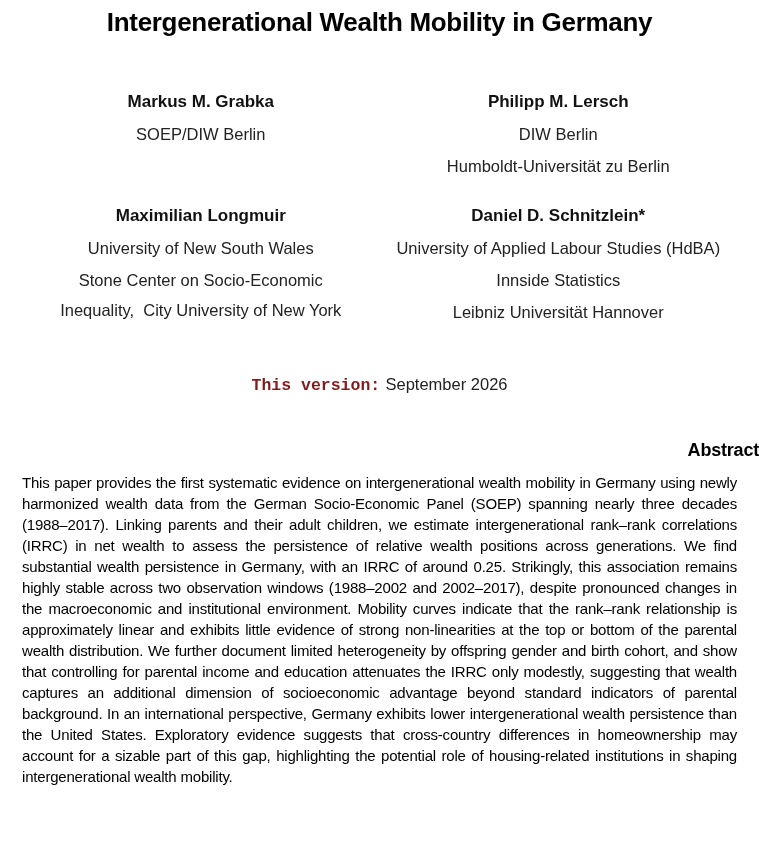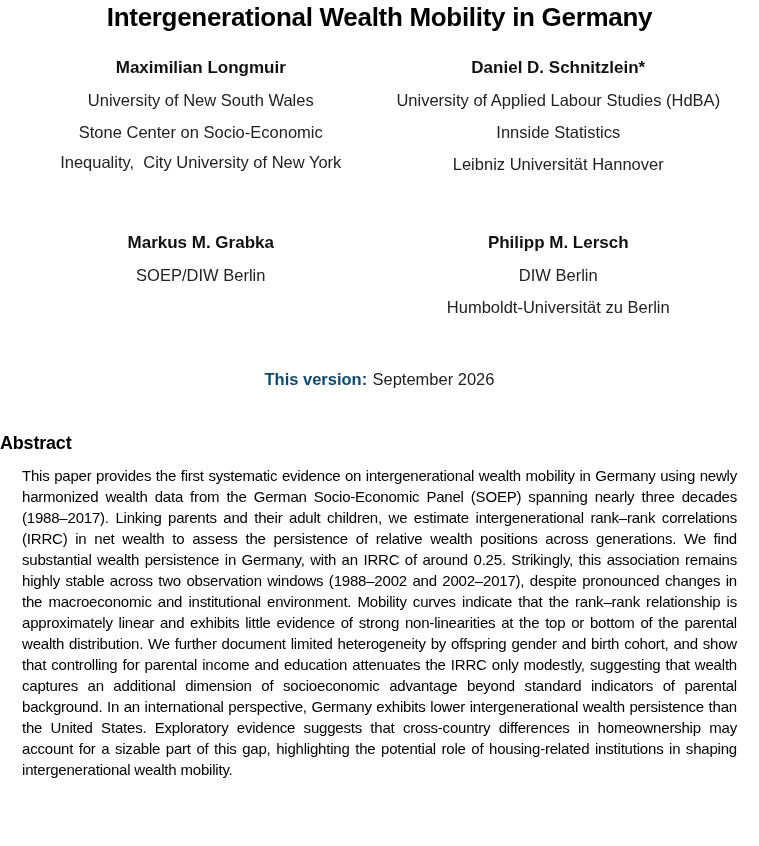--- a/index.html
+++ b/index.html
@@ -11,20 +11,21 @@
     color: #1a1a1a;
     overflow: hidden;
   }
   .page {
     width: 759px;
     height: 846px;
     background: #ffffff;
     position: relative;
   }
   .paper-title {
+    margin-top: 5px;
     text-align: center;
     font-size: 26px;
     font-weight: 700;
     letter-spacing: -0.3px;
     color: #000000;
     line-height: 34px;
   }
   .authors-grid {
     display: grid;
     grid-template-columns: 1fr 1fr;
@@ -48,75 +49,76 @@
   .affil.wrapped { line-height: 30px; padding-top: 1px; }
   .meta-block {
     margin-top: 40px;
     text-align: center;
   }
   .meta-line {
     font-size: 16.5px;
     line-height: 32px;
     color: #222222;
   }
-  .meta-line strong { color: #0c4a6e; }
+  .meta-line strong { color: #7f1d1d; font-family: Liberation Mono, monospace; }
   .meta-gap { margin-left: 0.32em; }
   .abstract-heading {
     margin-top: 36px;
-    text-align: left;
+    text-align: right;
     font-size: 18px;
     font-weight: 700;
     letter-spacing: -0.2px;
     color: #000000;
     line-height: 24px;
+    padding-left: 29px;
   }
   .abstract-text {
     margin: 10px 22px 0 22px;
     font-size: 15px;
     line-height: 21px;
     letter-spacing: -0.2px;
     color: #000000;
     text-align: justify;
     hyphens: none;
   }
 </style>
 </head>
 <body>
 
 <div class="page">
 
   <h1 class="paper-title">Intergenerational Wealth Mobility in Germany</h1>
 
+  <div class="authors-grid row1">
+    <div class="author-cell">
+      <div class="author-name">Markus M. Grabka</div>
+      <div class="affil">SOEP/DIW Berlin</div>
+    </div>
+    <div class="author-cell">
+      <div class="author-name">Philipp M. Lersch</div>
+      <div class="affil">DIW Berlin</div>
+      <div class="affil">Humboldt-Universität zu Berlin</div>
+    </div>
+  </div>
+
   <div class="authors-grid row2">
     <div class="author-cell">
       <div class="author-name">Maximilian Longmuir</div>
       <div class="affil">University of New South Wales</div>
       <div class="affil wrapped">Stone Center on Socio-Economic
 Inequality,  City University of New York</div>
     </div>
     <div class="author-cell">
       <div class="author-name">Daniel D. Schnitzlein*</div>
       <div class="affil">University of Applied Labour Studies (HdBA)</div>
       <div class="affil">Innside Statistics</div>
       <div class="affil">Leibniz Universität Hannover</div>
     </div>
   </div>
 
-  <div class="authors-grid row1">
-    <div class="author-cell">
-      <div class="author-name">Markus M. Grabka</div>
-      <div class="affil">SOEP/DIW Berlin</div>
-    </div>
-    <div class="author-cell">
-      <div class="author-name">Philipp M. Lersch</div>
-      <div class="affil">DIW Berlin</div>
-      <div class="affil">Humboldt-Universität zu Berlin</div>
-    </div>
-  </div>
-
   <div class="meta-block">
     <p class="meta-line"><strong>This version:</strong><span class="meta-gap">September 2026</span></p>
   </div>
 
   <h2 class="abstract-heading">Abstract</h2>
 
   <p class="abstract-text">This paper provides the first systematic evidence on intergenerational wealth mobility in Germany using newly harmonized wealth data from the German Socio-Economic Panel (SOEP) spanning nearly three decades (1988–2017). Linking parents and their adult children, we estimate intergenerational rank–rank correlations (IRRC) in net wealth to assess the persistence of relative wealth positions across generations. We find substantial wealth persistence in Germany, with an IRRC of around 0.25. Strikingly, this association remains highly stable across two observation windows (1988–2002 and 2002–2017), despite pronounced changes in the macroeconomic and institutional environment. Mobility curves indicate that the rank–rank relationship is approximately linear and exhibits little evidence of strong non-linearities at the top or bottom of the parental wealth distribution. We further document limited heterogeneity by offspring gender and birth cohort, and show that controlling for parental income and education attenuates the IRRC only modestly, suggesting that wealth captures an additional dimension of socioeconomic advantage beyond standard indicators of parental background. In an international perspective, Germany exhibits lower intergenerational wealth persistence than the United States. Exploratory evidence suggests that cross-country differences in homeownership may account for a sizable part of this gap, highlighting the potential role of housing-related institutions in shaping intergenerational wealth mobility.</p>
 
 </div>
 

